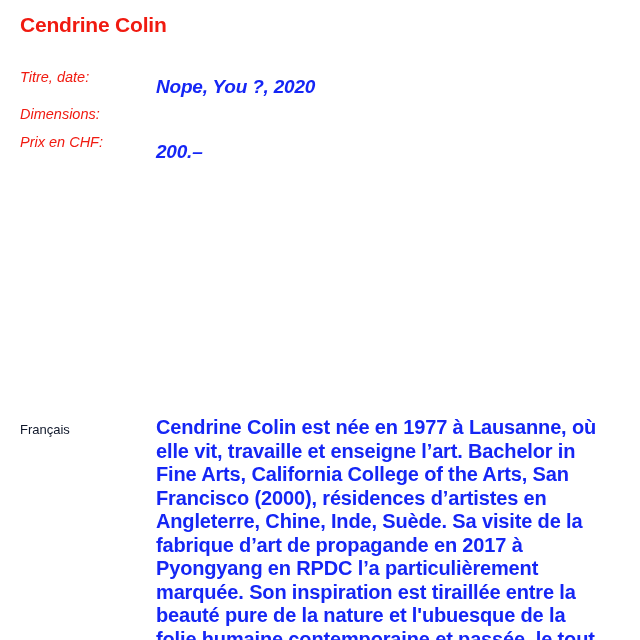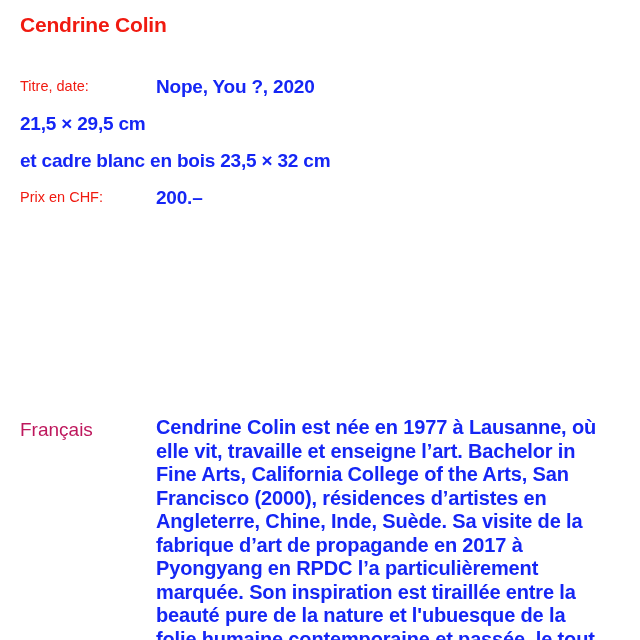--- a/index.html
+++ b/index.html
@@ -34,21 +34,22 @@
 
   
   .specs {
     position: absolute;
     left: 20px;
     top: 62px;
     width: 600px;
   }
   .spec-row {
     display: flex;
-    align-items: flex-end;
+    align-items: flex-start;
+    font-style: italic;
   }
   .spec-label {
     width: 136px;
     flex: 0 0 136px;
     color: #f01a10;
     font-size: 14.5px;
     line-height: 25px;
     padding-top: 3px;
     white-space: nowrap;
   }
@@ -71,22 +72,22 @@
     position: absolute;
     left: 20px;
     top: 416px;
     width: 600px;
     display: flex;
     align-items: flex-start;
   }
   .bio-label {
     width: 136px;
     flex: 0 0 136px;
-    color: #be185d;
-    font-size: 19px;
+    color: #0f172a;
+    font-size: 13px;
     line-height: 23px;
     padding-top: 2px;
     white-space: nowrap;
   }
   .bio-text {
     flex: 1 1 auto;
     color: #1526f5;
     font-size: 20px;
     font-weight: bold;
     line-height: 23.5px;
@@ -103,24 +104,21 @@
 
   <div class="specs">
     <div class="spec-row">
       <div class="spec-label">Titre, date:</div>
       <div class="spec-value">
         <span class="line">Nope, You ?, 2020</span>
       </div>
     </div>
 
     <div class="spec-row">
-      <div class="spec-value">
-        <span class="line">21,5 × 29,5 cm</span>
-        <span class="line">et cadre blanc en bois 23,5 × 32 cm</span>
-      </div>
+      <div class="spec-label">Dimensions:</div>
     </div>
 
     <div class="spec-row">
     </div>
 
     <div class="spec-row">
       <div class="spec-label">Prix en CHF:</div>
       <div class="spec-value">
         <span class="line">200.–</span>
       </div>

